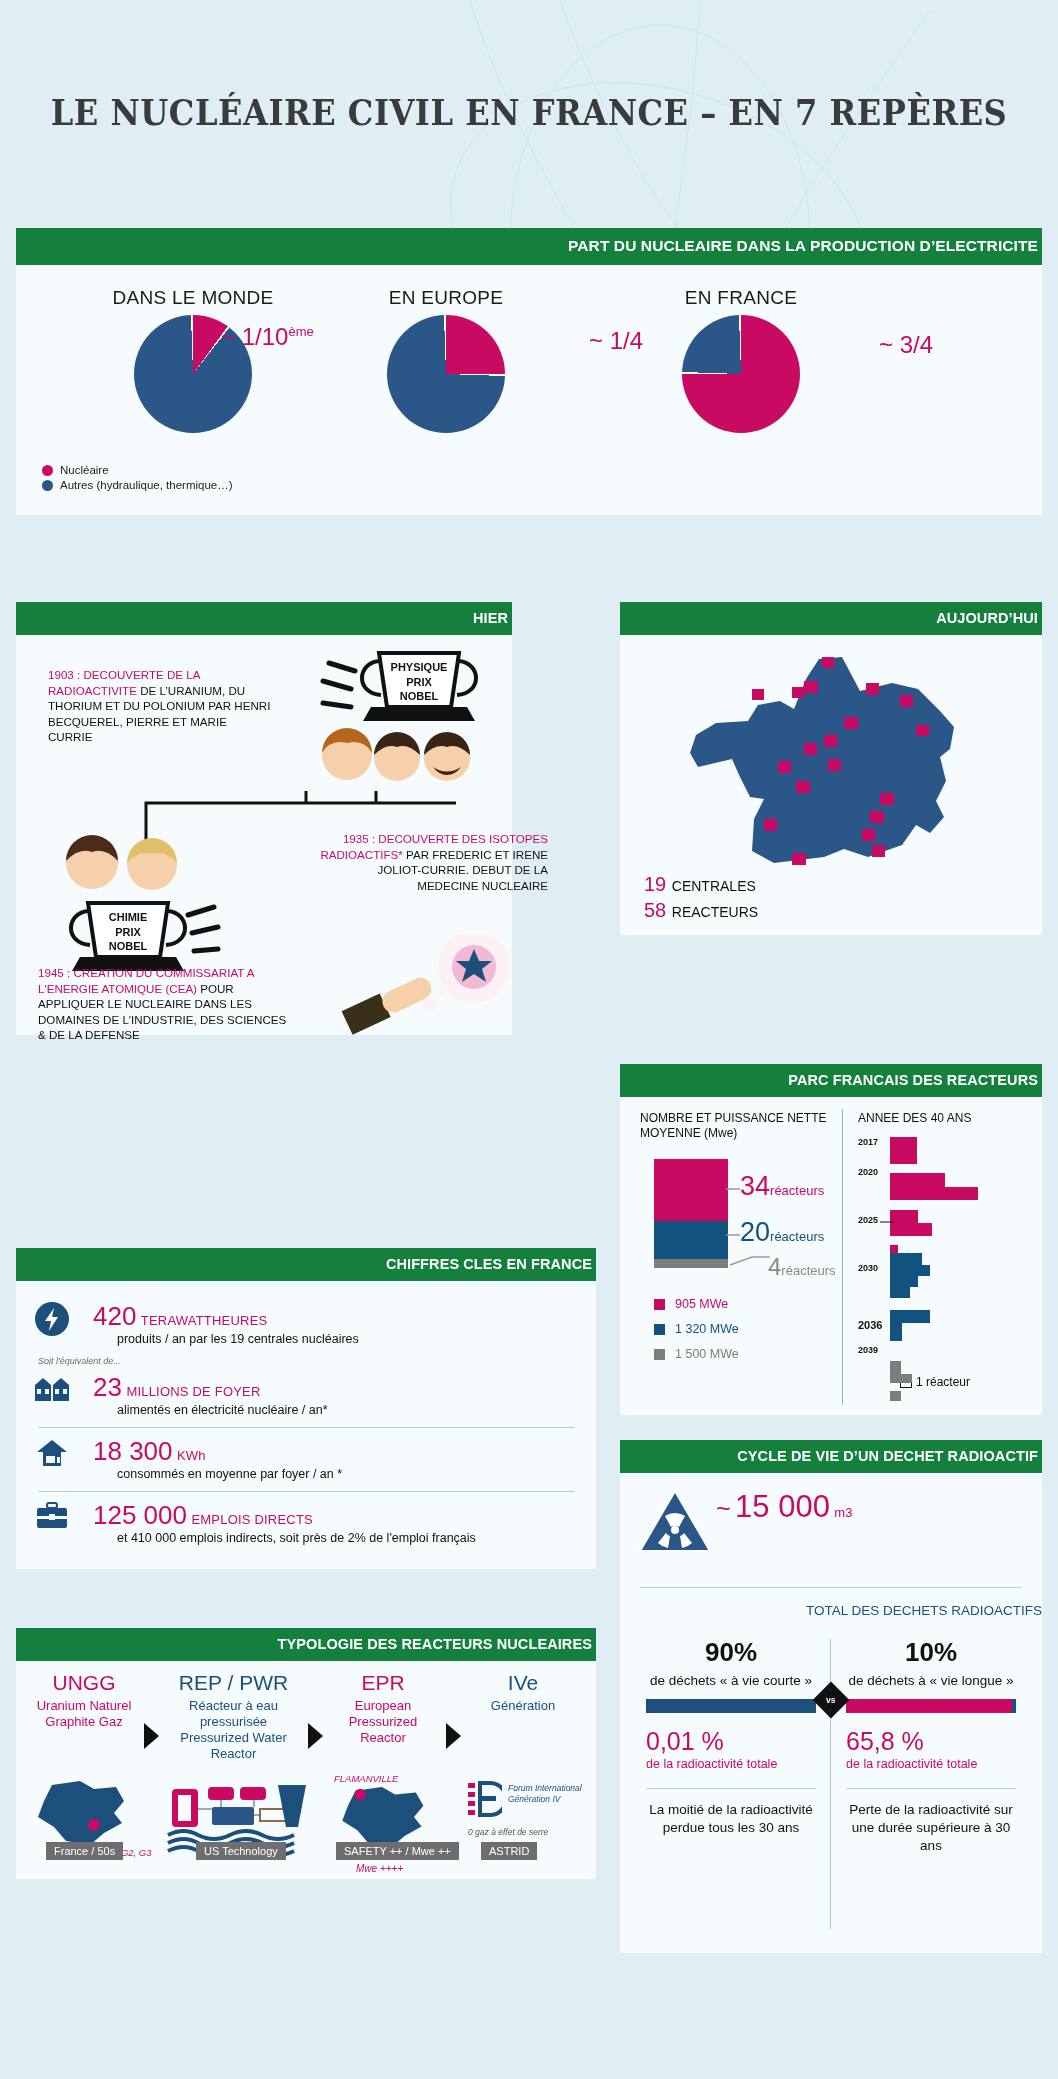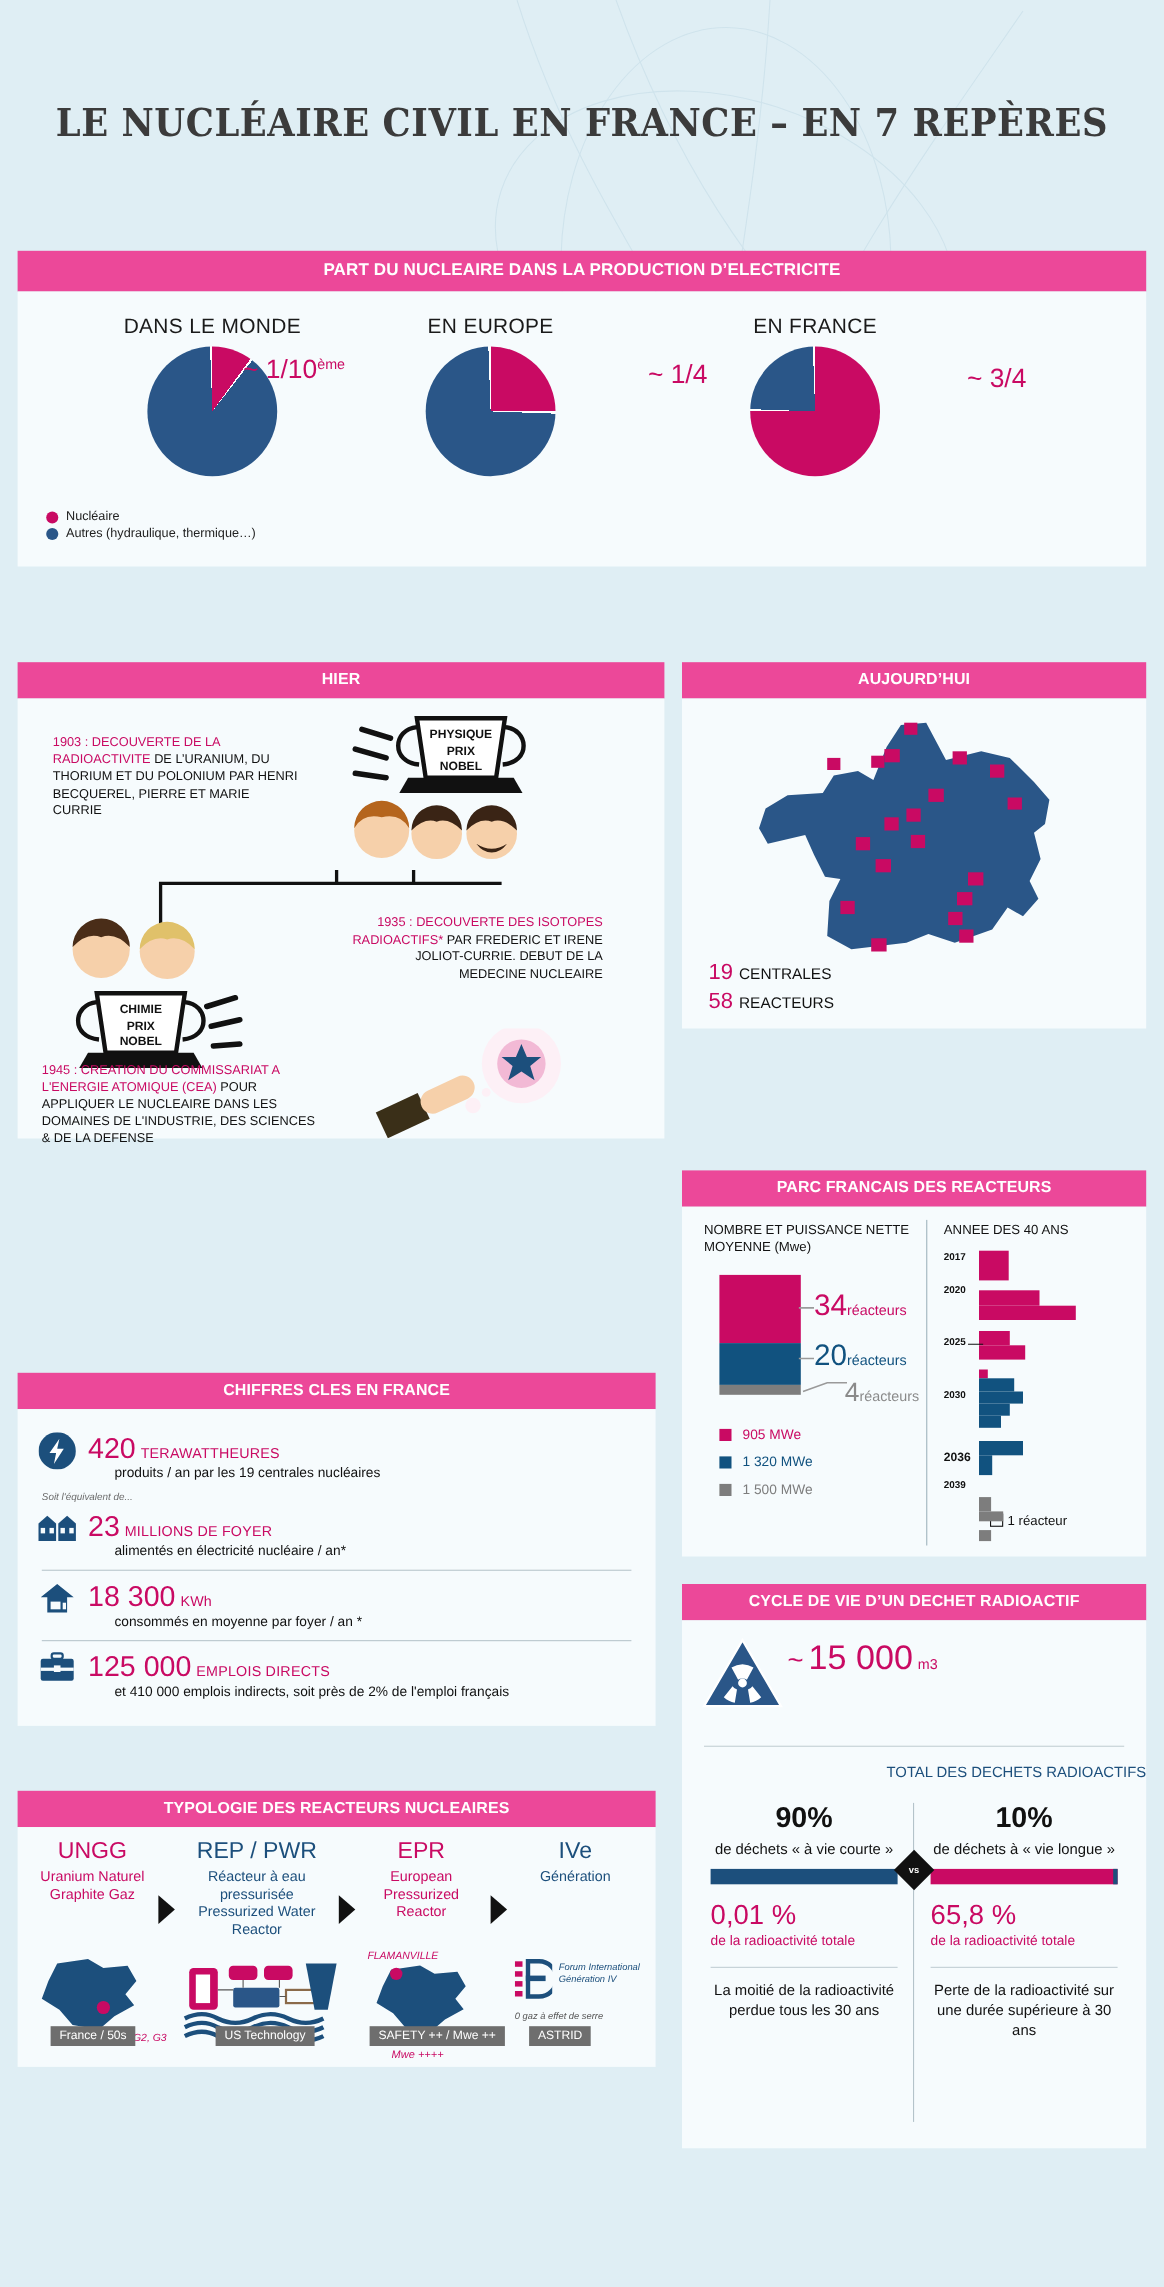--- a/index.html
+++ b/index.html
@@ -20,23 +20,23 @@
     font-weight: bold;
     font-size: 35px;
     letter-spacing: .5px;
     color: #3b3b3b;
     font-stretch: condensed;
     transform: scaleX(1.02);
   }
 
   
   .band {
-    background: #ec4899; color: #fff;
+    background: #15803d; color: #fff;
     font-weight: bold; font-size: 15.5px;
-    text-align: center;
+    text-align: right;
     padding: 9px 4px 10px;
     letter-spacing: .1px;
   }
   .band.sm { font-size: 14.5px; padding: 8px 4px 9px; }
   .panel-body { background: #f6fbfd; }
 
   
   #sec-pies { position: absolute; left: 16px; top: 228px; width: 1026px; }
   #sec-pies .panel-body { height: 250px; position: relative; }
   .pie-col { position: absolute; top: 22px; text-align: center; }
@@ -47,28 +47,28 @@
   .pie { width: 118px; height: 118px; border-radius: 50%; margin: 6px auto 0; }
   .frac {
     position: absolute; color: #c90a63; font-size: 24px; white-space: nowrap;
   }
   .frac sup { font-size: 13px; }
   .legend-pies { position: absolute; left: 26px; top: 198px; font-size: 11.5px; color: #222; }
   .legend-pies .row { display: flex; align-items: center; gap: 7px; line-height: 15px; }
   .dot { width: 11px; height: 11px; border-radius: 50%; display: inline-block; }
 
   
-  #sec-hier { position: absolute; left: 16px; top: 602px; width: 588px; }
+  #sec-hier { position: absolute; left: 16px; top: 602px; width: 496px; }
   #sec-hier .panel-body { height: 400px; position: relative; }
   .txt-blk { position: absolute; font-size: 11.6px; line-height: 15.5px; color: #111; }
   .hl { color: #c90a63; }
 
   #sec-cles { position: absolute; left: 16px; top: 1248px; width: 580px; }
   #sec-cles .panel-body { padding: 14px 16px 16px; }
-  .kpi { display: flex; align-items: flex-start; gap: 8px; padding: 7px 0; }
+  .kpi { display: flex; align-items: flex-start; gap: 21px; padding: 7px 0; }
   .kpi-icon { width: 40px; flex: 0 0 40px; display:flex; align-items:center; justify-content:center; }
   .kpi-txt { flex: 1; }
   .kpi-num { color: #c90a63; font-size: 26px; font-weight: normal; line-height: 28px; vertical-align: baseline;}
   .kpi-unit { color: #c90a63; font-size: 13px; letter-spacing: .2px; }
   .kpi-sub { color: #111; font-size: 12.5px; line-height: 16px; margin-left: 24px; margin-top: 1px;}
   .kpi-sep { height: 1px; background: #b9c6cc; margin: 2px 6px; }
   .equiv { font-size: 9px; font-style: italic; color: #6c6c6c; margin: 2px 0 0 6px; }
 
   #sec-typo { position: absolute; left: 16px; top: 1628px; width: 580px; }
   #sec-typo .panel-body { height: 218px; position: relative; padding-top: 12px;}

